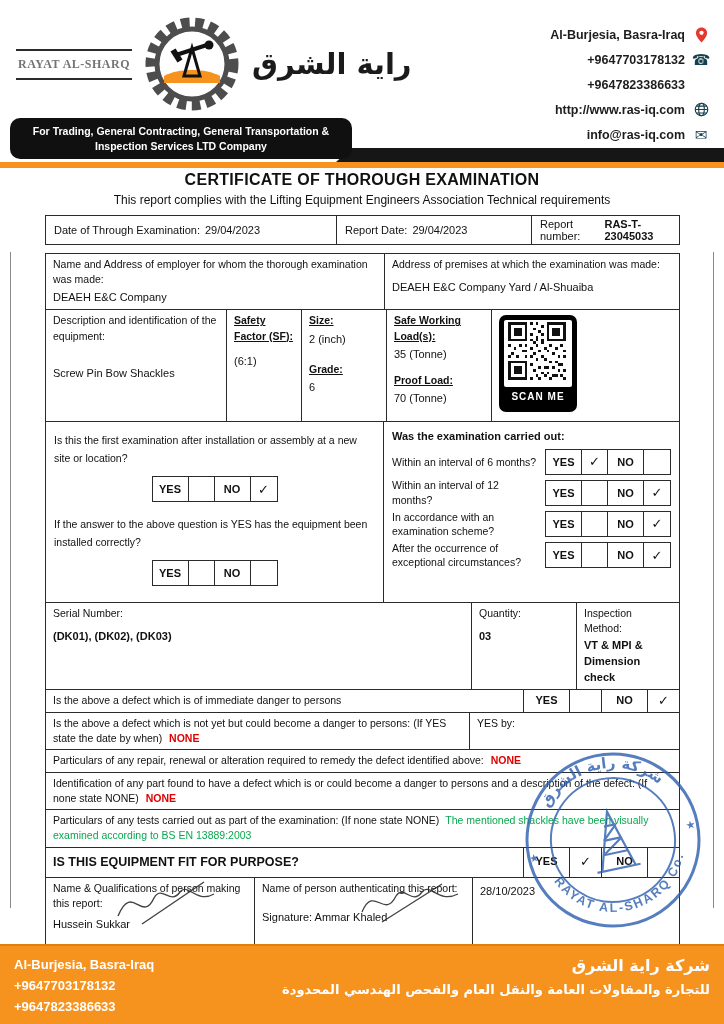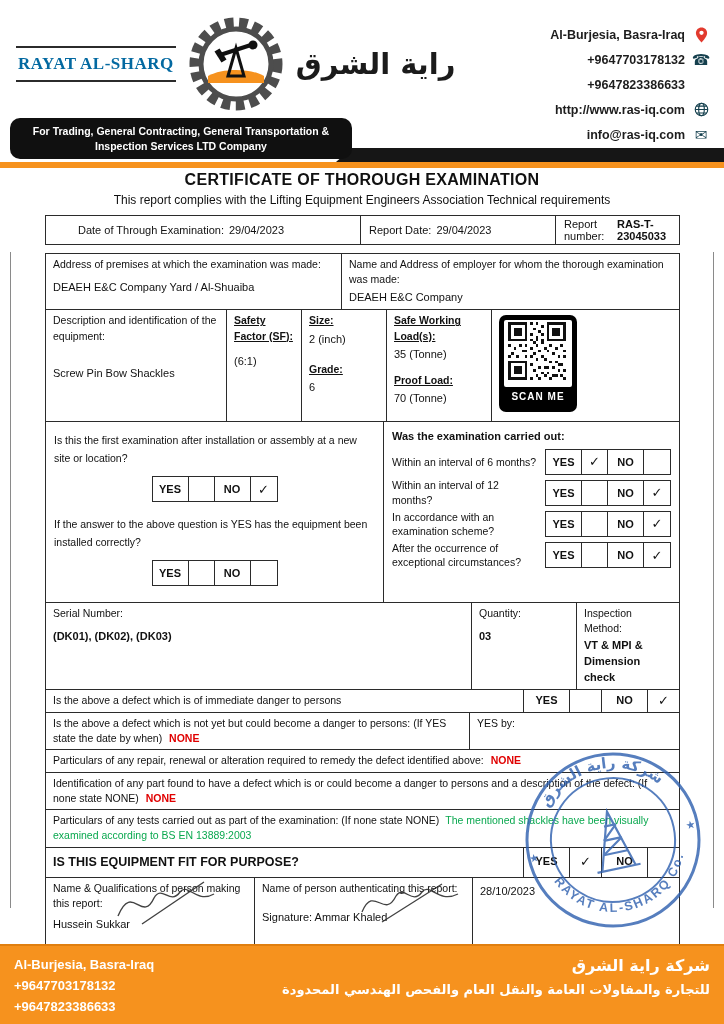--- a/index.html
+++ b/index.html
@@ -2,42 +2,42 @@
 <html><head>
 <meta charset="utf-8">
 <style>
   * { margin:0; padding:0; box-sizing:border-box; }
   html,body { background:#9a9a9a; }
   .page { position:relative; width:724px; height:1024px; margin:0 auto; background:#fff;
           font-family:"Liberation Sans","DejaVu Sans",sans-serif; color:#111; overflow:hidden; }
 
   
   .logo-row { position:absolute; top:14px; left:16px; display:flex; align-items:center; gap:8px; z-index:2; }
-  .name-en { font-family:"Liberation Serif","DejaVu Serif",serif; font-weight:700; font-size:17px;
-             letter-spacing:.5px; color:#0369a1; border-top:2px solid #2b2b2b; border-bottom:2px solid #2b2b2b;
+  .name-en { font-family:"Liberation Serif","DejaVu Serif",serif; font-weight:700; font-size:12px;
+             letter-spacing:.5px; color:#737373; border-top:2px solid #2b2b2b; border-bottom:2px solid #2b2b2b;
              padding:6px 2px; white-space:nowrap; }
   .name-ar { font-family:"DejaVu Sans",sans-serif; font-weight:700; font-size:29px; color:#1b1b1b; white-space:nowrap; }
   .tagline-pill { position:absolute; top:118px; left:10px; width:342px; background:#101010; color:#fff;
                   border-radius:10px; padding:6px 12px; font-size:10.5px; font-weight:700; text-align:center;
                   line-height:1.4; z-index:3; }
   .stripe-black { position:absolute; top:148px; left:336px; right:0; height:14px; background:#161616;
                   clip-path:polygon(16px 0,100% 0,100% 100%,0 100%); }
   .stripe-orange { position:absolute; top:162px; left:0; right:0; height:6px; background:#f6921e; }
   .contact { position:absolute; top:22px; right:14px; z-index:2; }
   .crow { display:flex; align-items:center; justify-content:flex-end; gap:7px; height:25px;
           font-size:12.5px; font-weight:700; color:#1d1d1d; }
   .icon-slot { width:18px; display:flex; justify-content:center; align-items:center; }
   .glyph-icon { font-family:"DejaVu Sans",sans-serif; font-size:15px; color:#15404e; }
 
   
   .doc-title { position:absolute; top:171px; left:0; right:0; text-align:center; font-size:16px; font-weight:700; letter-spacing:.3px; }
   .doc-sub   { position:absolute; top:193px; left:0; right:0; text-align:center; font-size:12px; }
 
   
-  .meta { position:absolute; top:215px; left:45px; width:635px; height:30px; border:1px solid #2b2b2b; display:flex; font-size:11px; background:#fff;padding-left:24px; }
+  .meta { position:absolute; top:215px; left:45px; width:635px; height:30px; border:1px solid #2b2b2b; display:flex; font-size:11px; background:#fff; }
   .meta > div { display:flex; align-items:center; padding:0 8px; gap:5px; }
   .meta > div + div { border-left:1px solid #2b2b2b; }
   .m1 { width:290px; } .m2 { width:195px; } .m3 { flex:1; }
 
   
   .sheet { position:absolute; top:253px; left:45px; width:635px; border:1px solid #2b2b2b; font-size:10.5px; background:#fff; }
   .trow { display:flex; border-bottom:1px solid #2b2b2b; align-items:stretch; }
   .trow:last-child { border-bottom:none; }
   .tcell { padding:3px 7px; line-height:1.45; }
   .tcell + .tcell { border-left:1px solid #2b2b2b; }
@@ -162,27 +162,27 @@
       <span class="b">RAS-T-23045033</span>
     </div>
   </div>
 
   <div class="edge" style="left:10px"></div>
   <div class="edge" style="right:10px"></div>
 
   <div class="sheet">
 
     <div class="trow" style="min-height:48px">
-      <div class="tcell grow">
-        <div class="lbl">Address of premises at which the examination was made:</div>
-        <div class="val" style="margin-top:8px">DEAEH E&amp;C Company Yard / Al-Shuaiba</div>
-      </div>
       <div class="tcell" style="width:338px">
         <div class="lbl">Name and Address of employer for whom the thorough examination was made:</div>
         <div class="val">DEAEH E&amp;C Company</div>
+      </div>
+      <div class="tcell grow">
+        <div class="lbl">Address of premises at which the examination was made:</div>
+        <div class="val" style="margin-top:8px">DEAEH E&amp;C Company Yard / Al-Shuaiba</div>
       </div>
     </div>
 
     <div class="trow" style="min-height:112px">
       <div class="tcell" style="width:180px">
         <div class="lbl">Description and identification of the equipment:</div>
         <div class="val" style="margin-top:22px">Screw Pin Bow Shackles</div>
       </div>
       <div class="tcell" style="width:75px">
         <div class="bu">Safety Factor (SF):</div>

